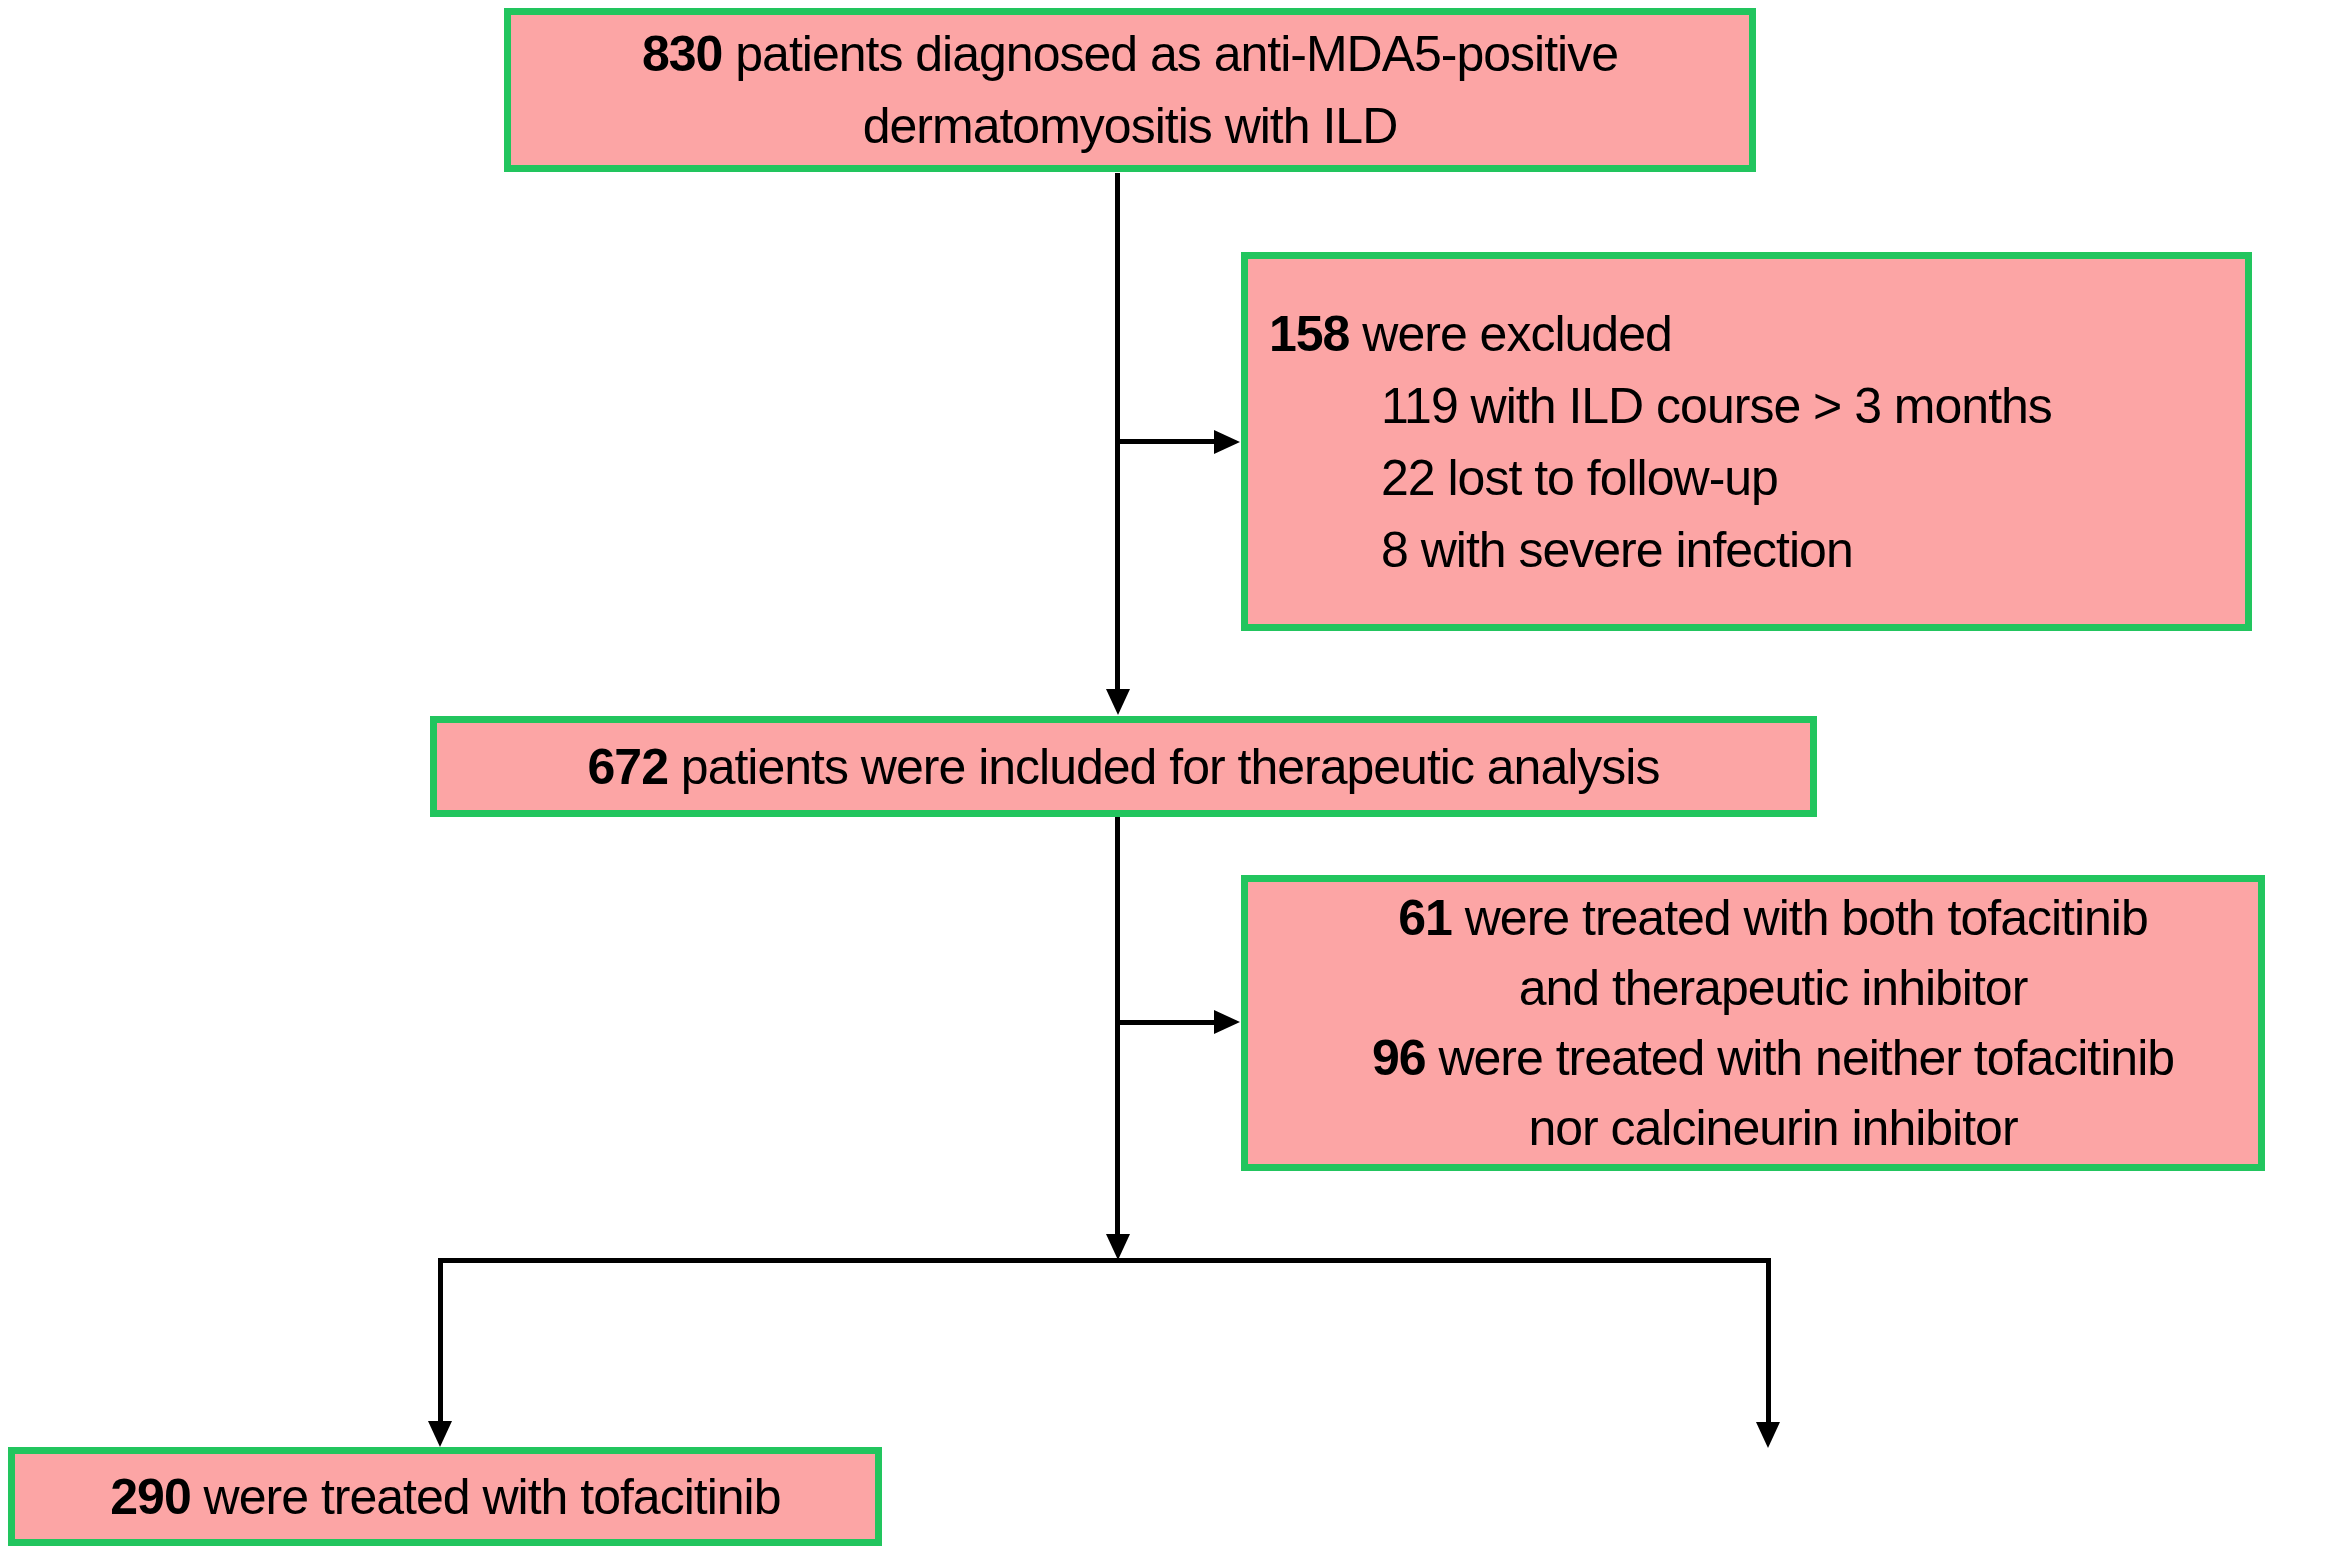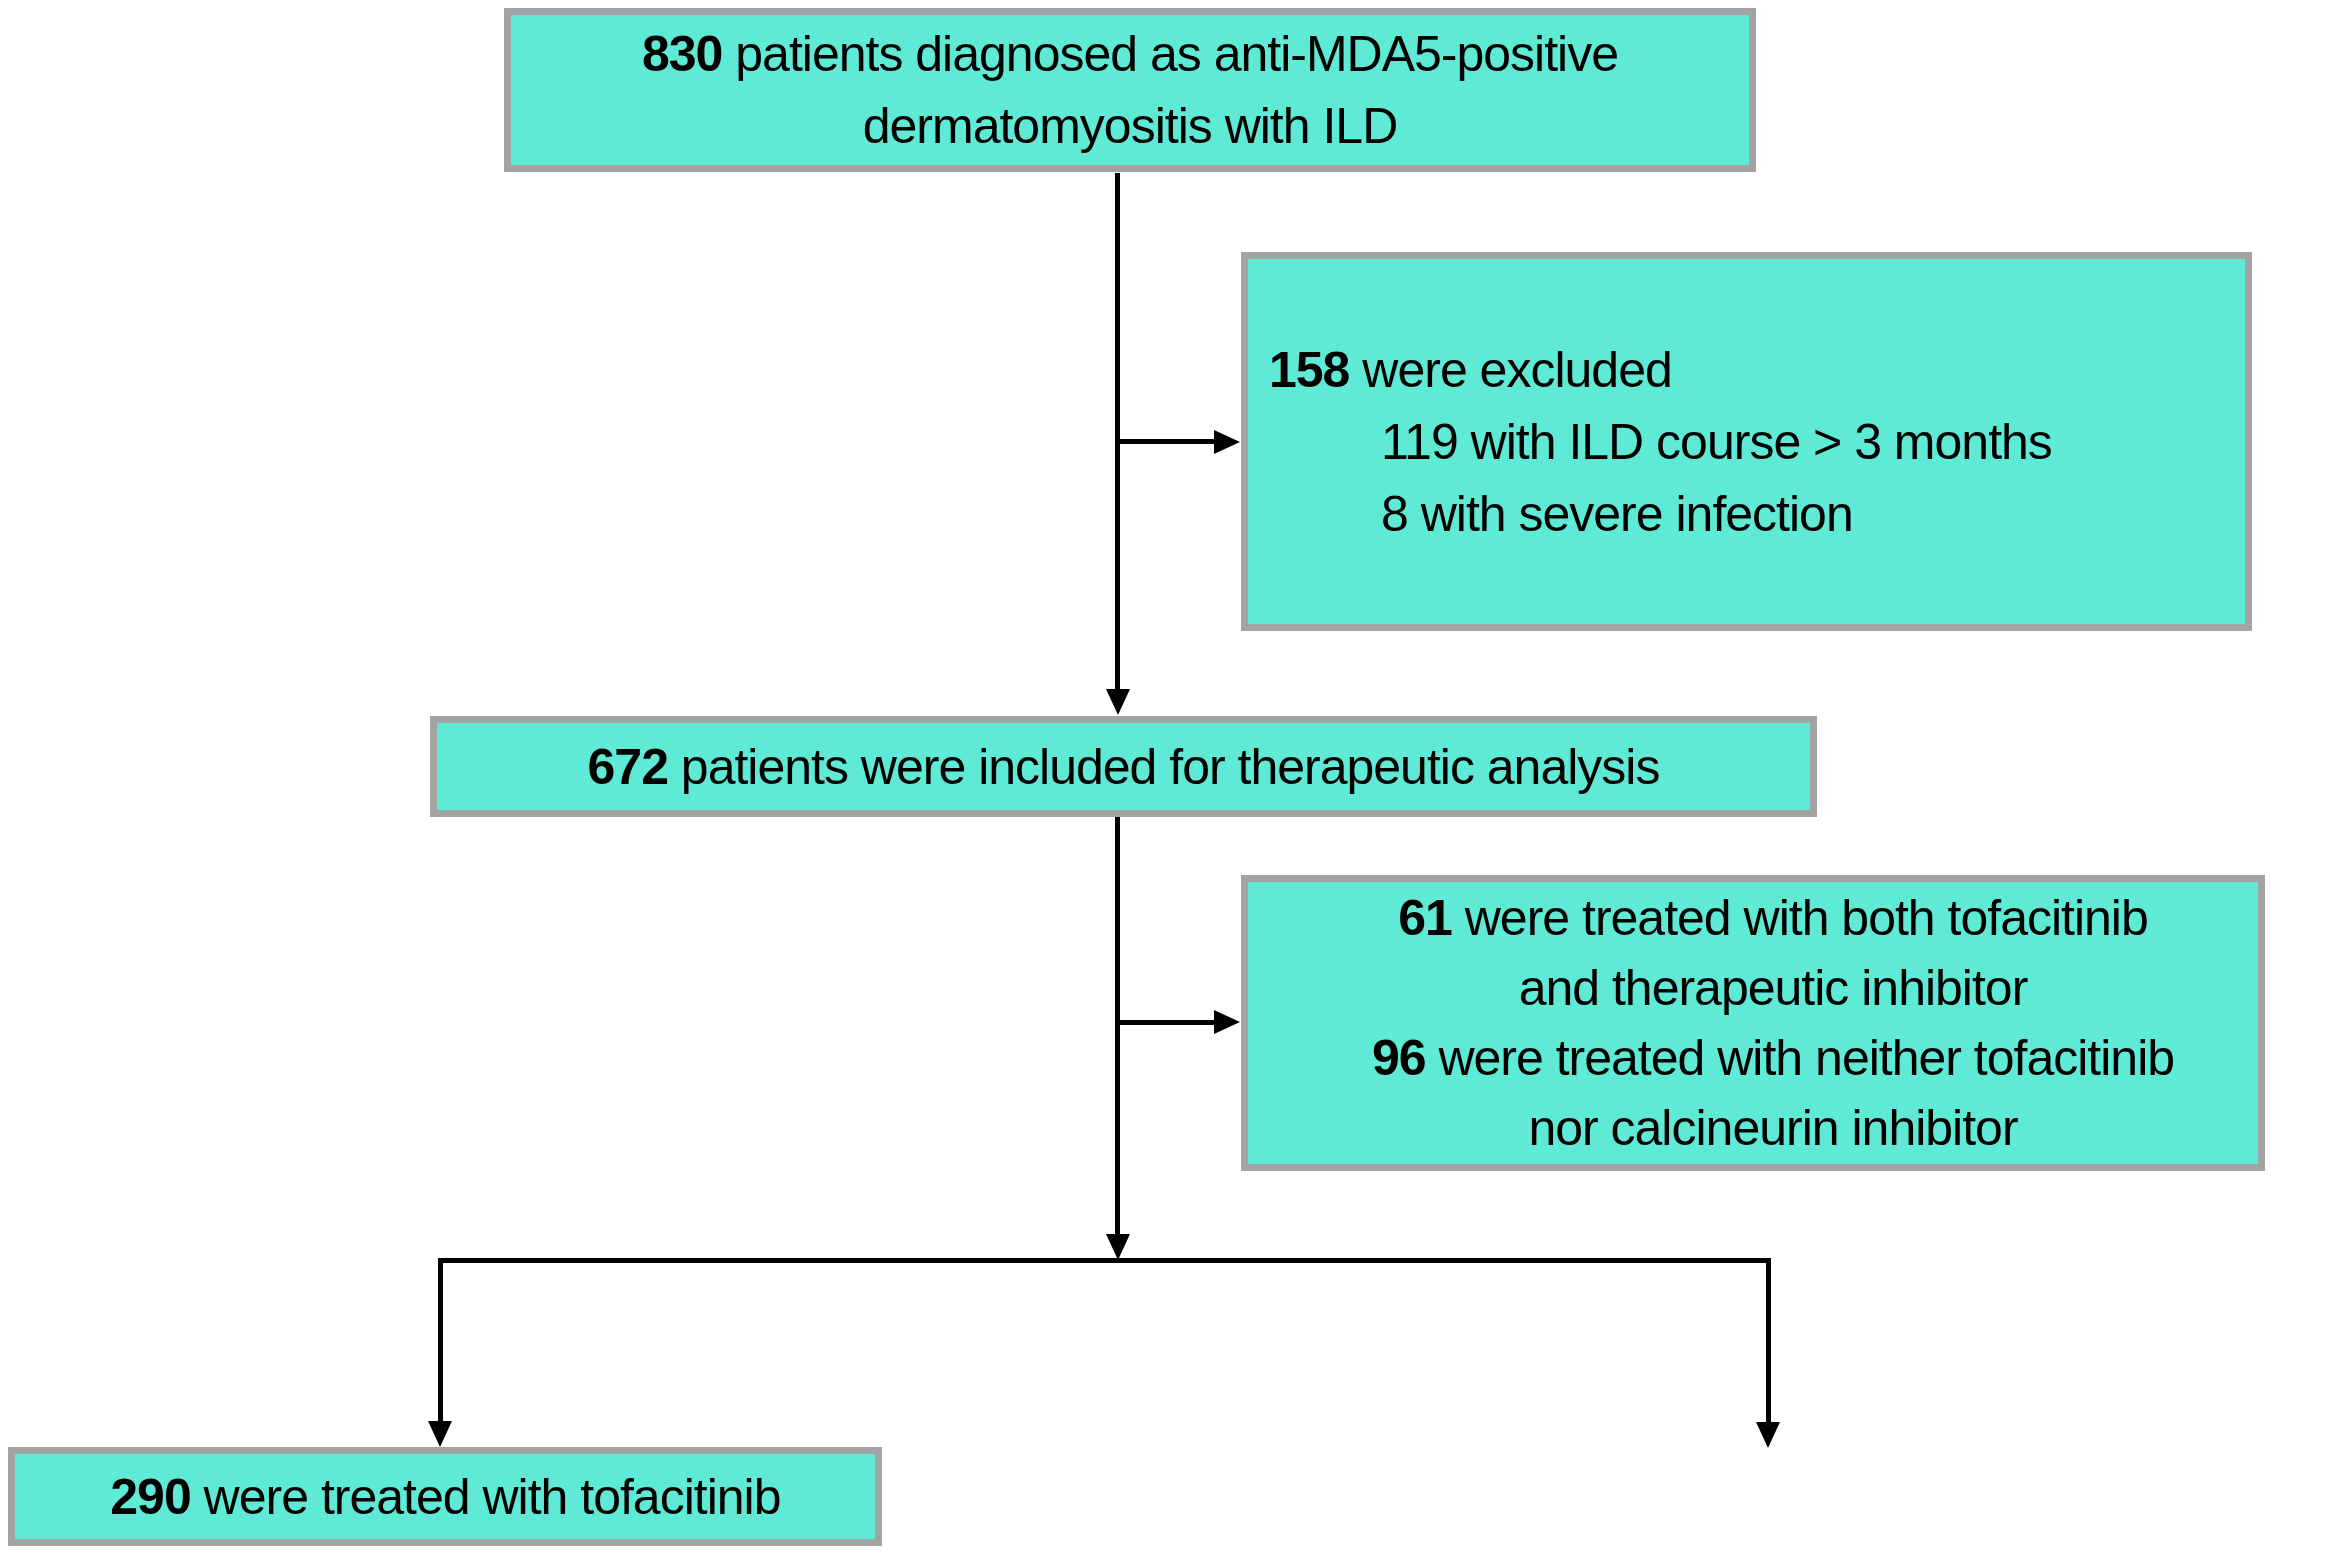--- a/index.html
+++ b/index.html
@@ -1,21 +1,21 @@
 <!DOCTYPE html>
 <html style="font-size:11.2px"><head>
 <meta charset="utf-8">
 <style>
   html,body{margin:0;padding:0;background:#ffffff;}
   .canvas{
     position:relative;width:2330px;height:1564px;background:#ffffff;
     font-family:"Liberation Sans", sans-serif;color:#000;overflow:hidden;
   }
   .box{
-    position:absolute;box-sizing:border-box;border:7px solid #a3a3a3;background:#5eead4;
+    position:absolute;box-sizing:border-box;border:7px solid #22c55e;background:#fca5a5;
     font-size:50px;letter-spacing:-1px;line-height:72px;
   }
   .center{display:flex;flex-direction:column;justify-content:center;text-align:center;}
   .leftalign{display:flex;flex-direction:column;justify-content:center;text-align:left;}
   .num{font-weight:bold;}
   .bline{white-space:nowrap;}
   .indent{padding-left:133px;}
   .hdr{padding-left:21px;}
   .line{position:absolute;background:#000;}
   .arrow-down{position:absolute;width:0;height:0;border-left:12px solid transparent;border-right:12px solid transparent;border-top:26.6px solid #000;}
@@ -55,20 +55,21 @@
 
   <div class="line" id="v1"></div>
   <div class="arrow-down" id="a1"></div>
 
   <div class="line" id="b1"></div>
   <div class="arrow-right" id="ab1"></div>
 
   <div class="box leftalign" id="box-excluded">
     <div class="bline hdr"><span class="num">158</span><span> were excluded</span></div>
     <div class="bline indent">119 with ILD course &gt; 3 months</div>
+    <div class="bline indent">22 lost to follow-up</div>
     <div class="bline indent">8 with severe infection</div>
   </div>
 
   <div class="box center" id="box-included">
     <div class="bline"><span class="num">672</span><span> patients were included for therapeutic analysis</span></div>
   </div>
 
   <div class="line" id="v2"></div>
   <div class="arrow-down" id="a2"></div>
 

